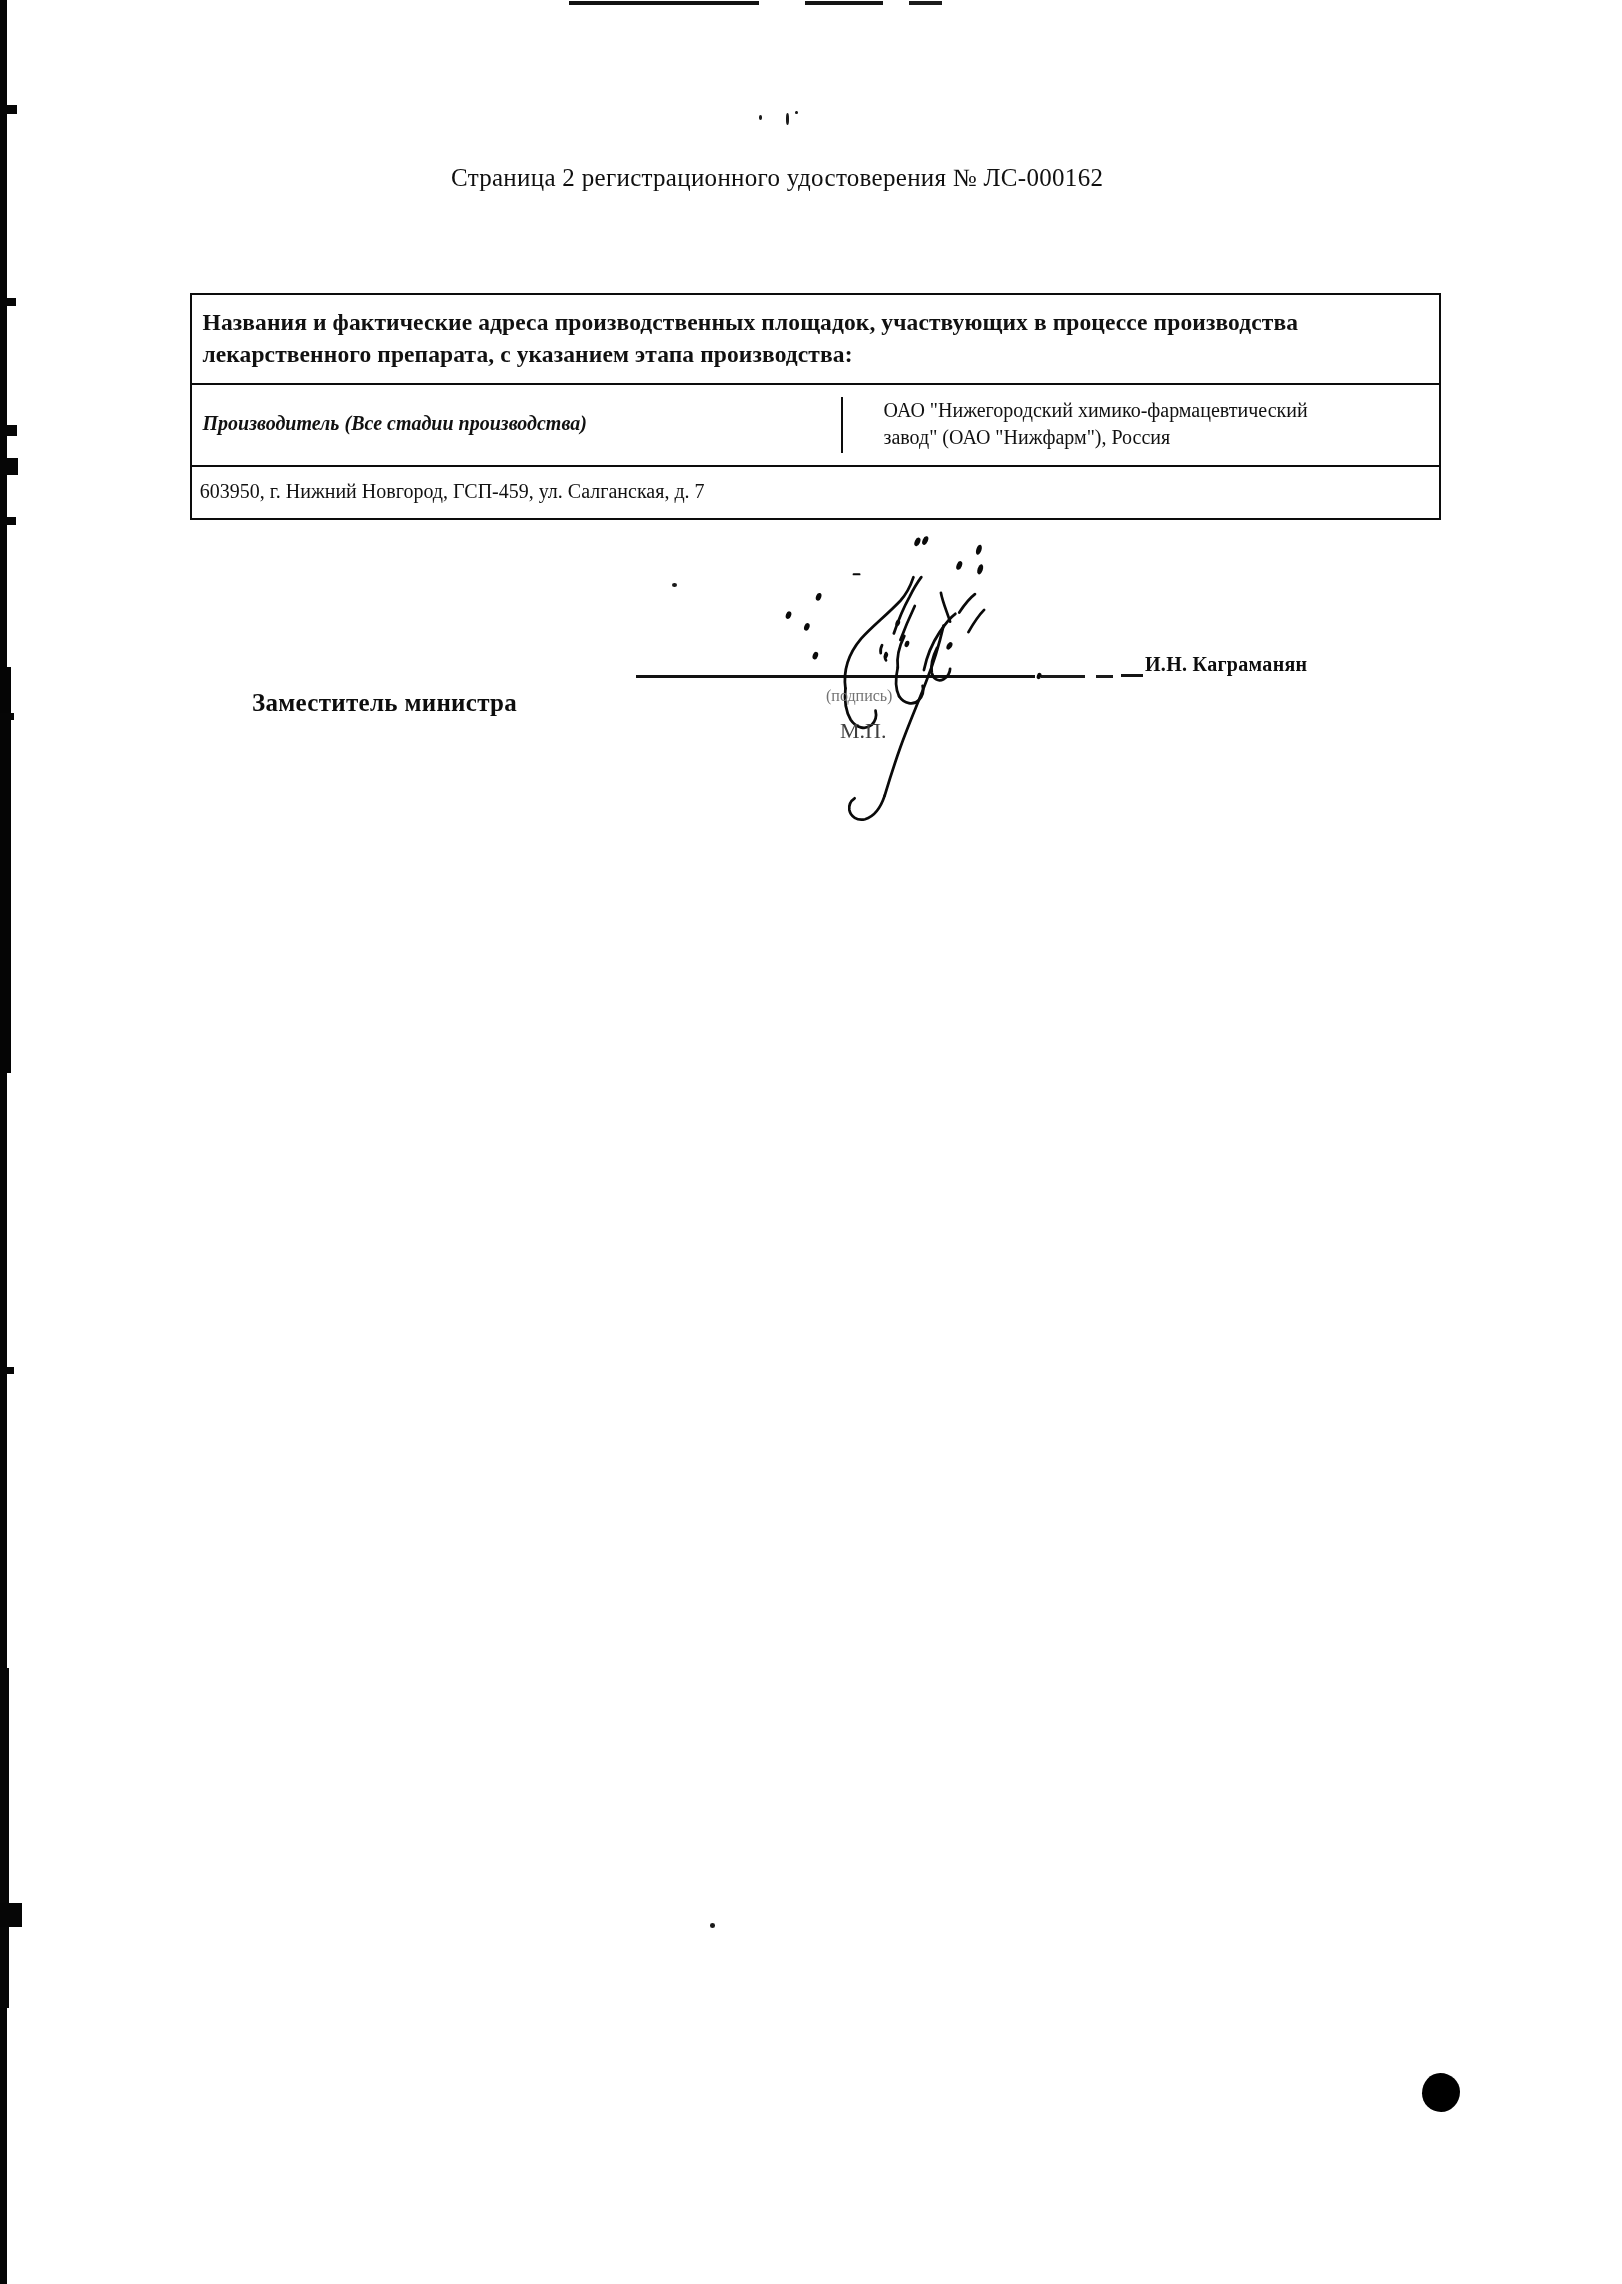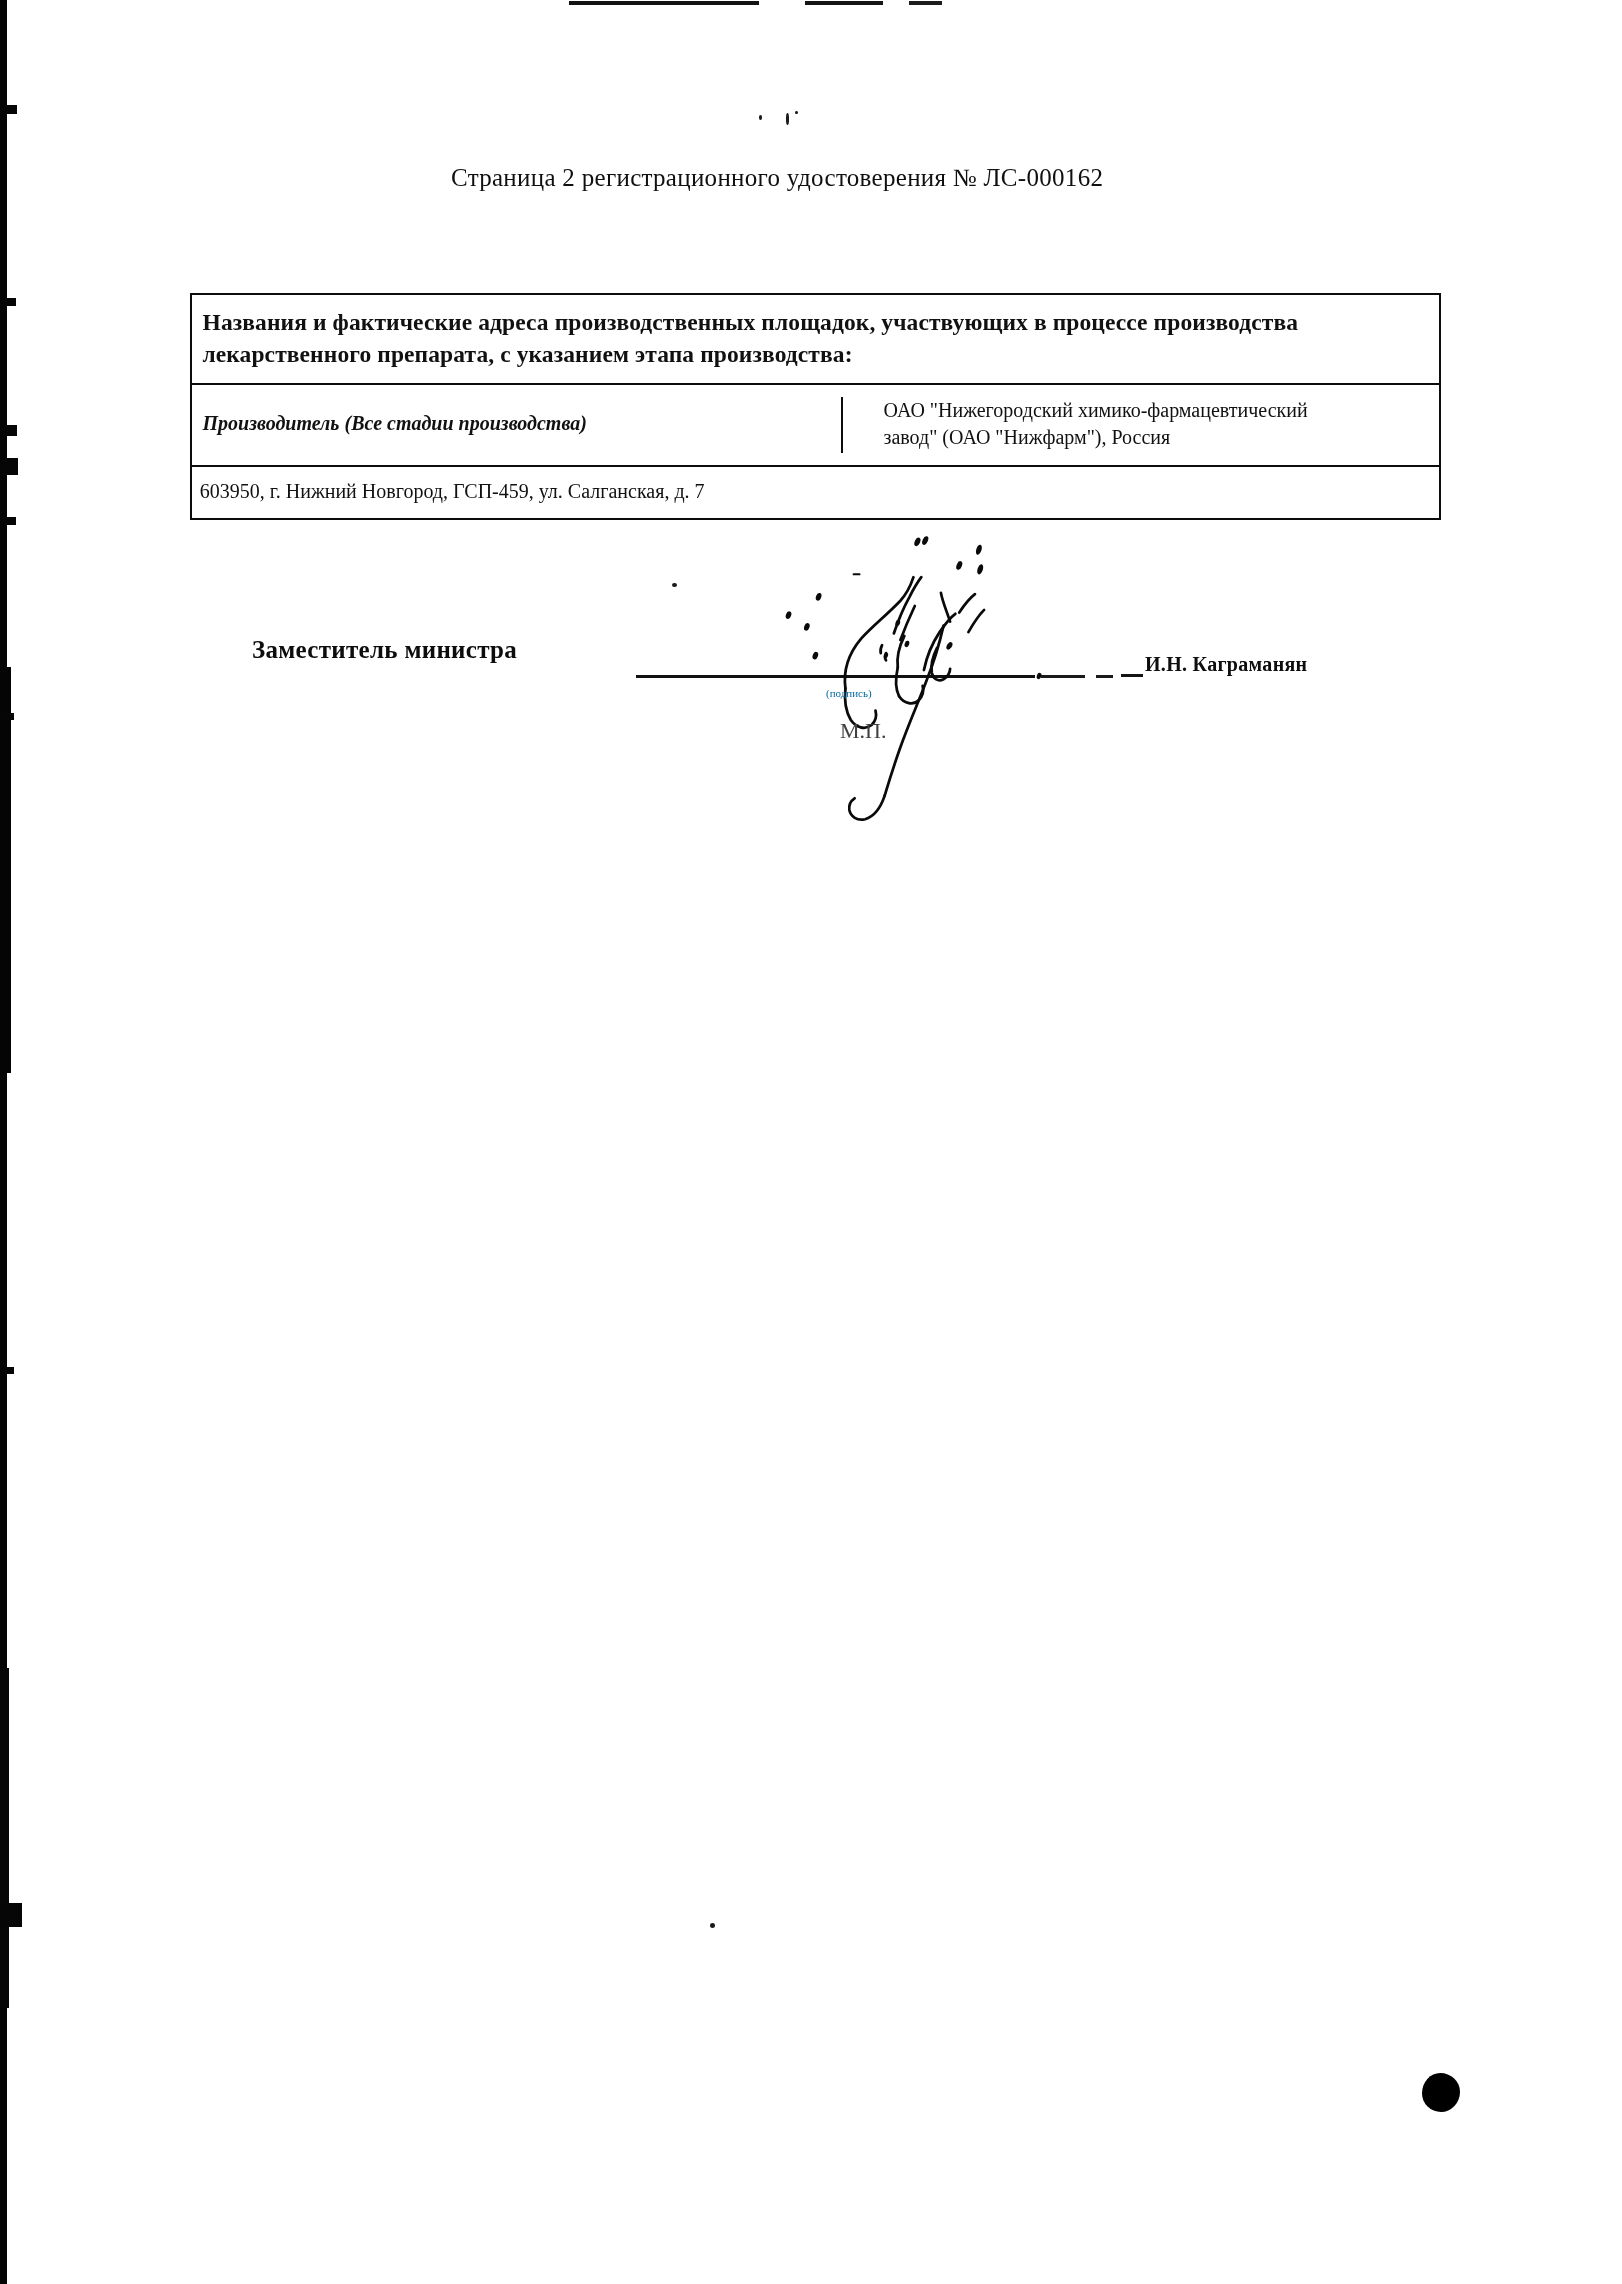--- a/index.html
+++ b/index.html
@@ -156,21 +156,21 @@
     line-height: 1.35;
     padding-top: 10.5px;
     padding-bottom: 13px;
     padding-left: 7.8px;
   }
 
   
   .sig-title {
     position: absolute;
     left: 252px;
-    top: 636px;
+    top: 689px;
     font-size: 25px;
     font-weight: bold;
     letter-spacing: 0.3px;
     color: #0d0d0d;
     white-space: nowrap;
   }
   .sig-rule {
     position: absolute;
     left: 636px;
     top: 675px;
@@ -199,22 +199,22 @@
     left: 1121px;
     top: 674px;
     width: 22px;
     height: 3.3px;
     background: #141414;
   }
   .sig-caption {
     position: absolute;
     left: 826px;
     top: 687px;
-    font-size: 11px;
-    color: #0369a1;
+    font-size: 16px;
+    color: #737373;
     white-space: nowrap;
   }
   .sig-stamp {
     position: absolute;
     left: 840px;
     top: 718px;
     font-size: 22px;
     color: #404040;
     white-space: nowrap;
   }

